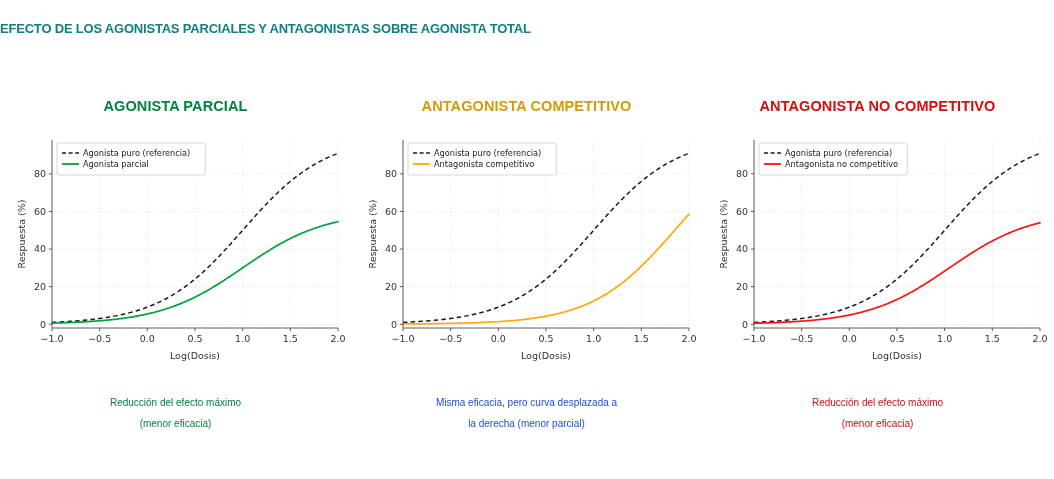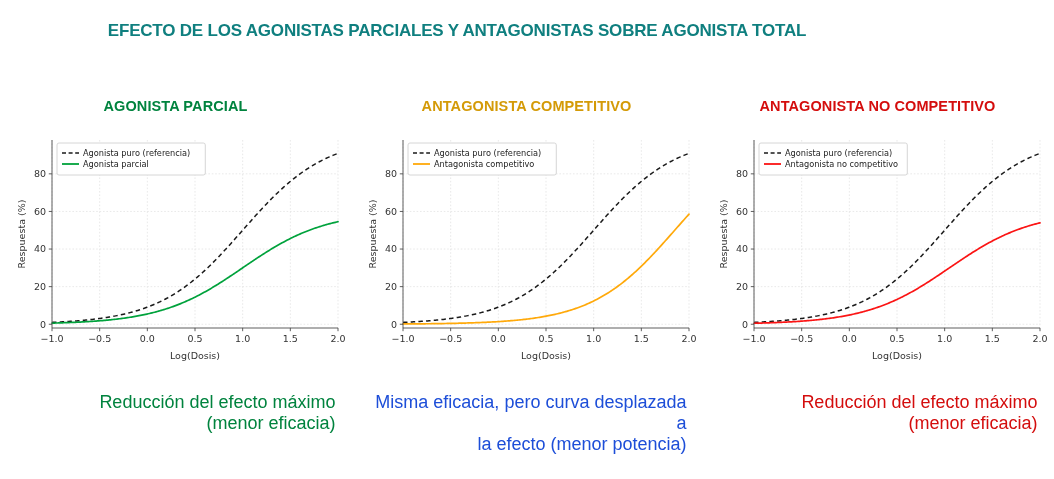--- a/index.html
+++ b/index.html
@@ -18,22 +18,22 @@
     width: 1054px;
     height: 479px;
     position: relative;
     background: #ffffff;
   }
   .main-title {
     position: absolute;
     top: 21px;
     left: 0;
     width: 914px;
-    text-align: center;
-    font-size: 17px;
+    text-align: left;
+    font-size: 13px;
     font-weight: bold;
     letter-spacing: -0.2px;
     color: #0f7f7f;
     font-family: "Liberation Sans", sans-serif;
   }
   .panels {
     position: absolute;
     top: 95px;
     left: 0;
     width: 1054px;
@@ -58,23 +58,23 @@
     margin-top: 13px;
     width: 340px;
     height: 240px;
     position: relative;
   }
   .plot-wrap svg {
     display: block;
   }
   .caption {
     margin-top: 22px;
-    font-size: 18px;
+    font-size: 10px;
     line-height: 21px;
-    text-align: right;
+    text-align: center;
     width: 320px;
   }
   text.tick {
     font-family: "DejaVu Sans", sans-serif;
     font-size: 9.5px;
     fill: #333333;
   }
   text.axis-label {
     font-family: "DejaVu Sans", sans-serif;
     font-size: 9.5px;
@@ -253,21 +253,21 @@
               <rect x="51" y="13" width="148.3" height="32" rx="2" class="legend-box"></rect>
               <line x1="56" y1="23" x2="73" y2="23" stroke="#1a1a1a" stroke-width="1.5" stroke-dasharray="4 2.6"></line>
               <text x="77" y="26" class="legend-text">Agonista puro (referencia)</text>
               <line x1="56" y1="34" x2="73" y2="34" stroke="#ffa90a" stroke-width="1.8"></line>
               <text x="77" y="37" class="legend-text">Antagonista competitivo</text>
             </g>
           </svg>
         </div>
       <div class="caption" style="color: #1d4ed8;">
         <div>Misma eficacia, pero curva desplazada a</div>
-        <div>la efecto (menor potencia)</div>
+        <div>la derecha (menor parcial)</div>
       </div>
     </div>
 
     <div class="panel">
       <div class="panel-title" style="color: rgb(212, 13, 13);">ANTAGONISTA NO COMPETITIVO</div>
       <div class="plot-wrap">
           <svg width="340" height="240" viewBox="0 0 340 240">
             <g>
               <line x1="46" y1="10" x2="46" y2="198" class="grid-line"></line>
               <line x1="93.66666666666666" y1="10" x2="93.66666666666666" y2="198" class="grid-line"></line>

